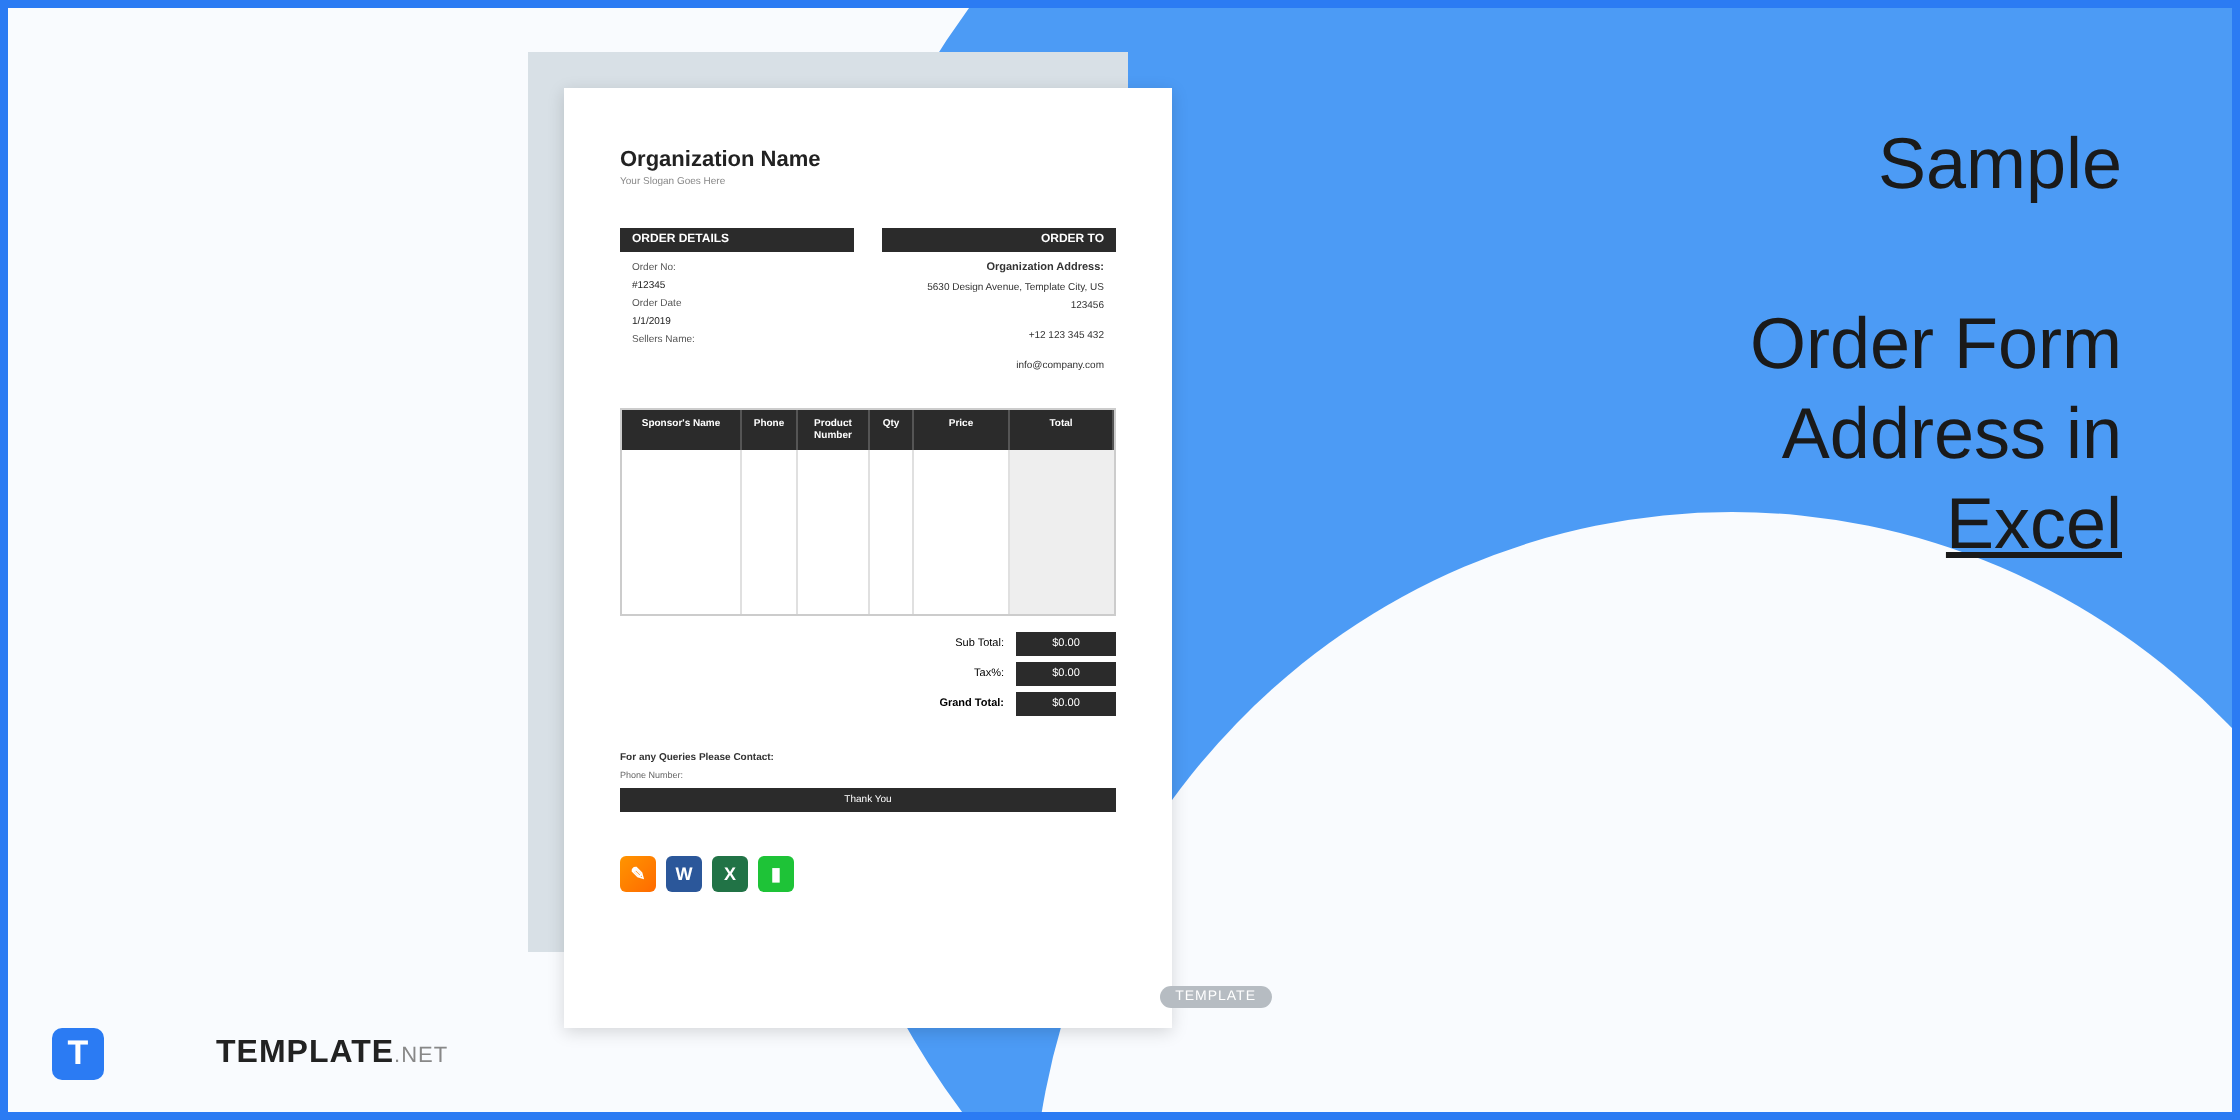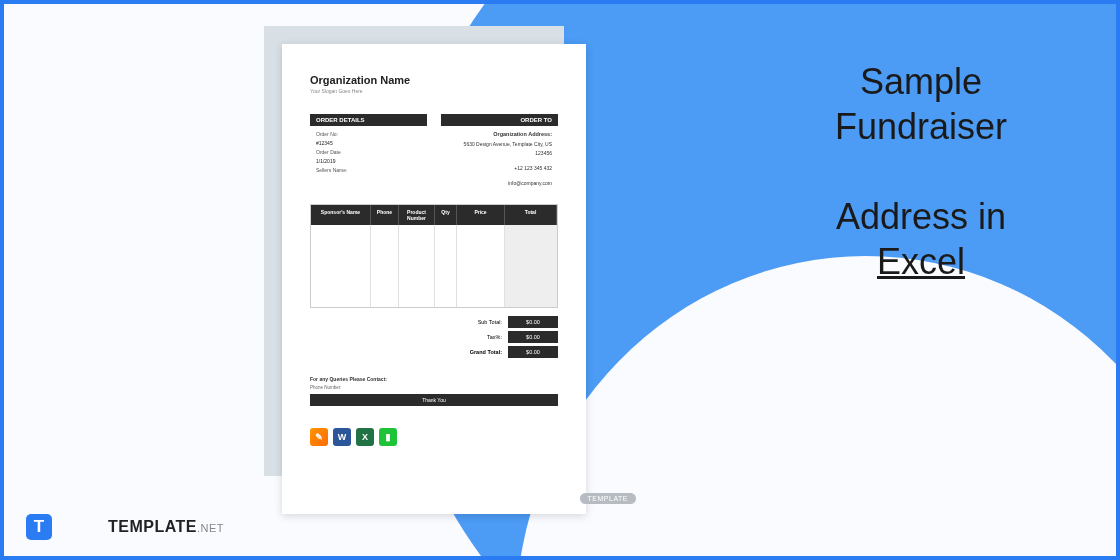--- a/index.html
+++ b/index.html
@@ -14,21 +14,21 @@
     border-radius: 48% 52% 55% 45% / 50% 48% 52% 50%;
     transform: rotate(15deg);
   }
   .bg-shape2 {
     position: absolute; right: -100px; bottom: -300px;
     width: 700px; height: 600px; background: #f9fbfe;
     border-radius: 50% 50% 0 0 / 60% 60% 0 0;
   }
   .title-block {
     position: absolute; right: 55px; top: 55px; width: 280px;
-    text-align: center; color: #1a1a1a; font-size: 36px;
+    text-align: right; color: #1a1a1a; font-size: 36px;
     line-height: 1.25; font-weight: 400;
   }
   .title-block .excel { text-decoration: underline; margin-top: 24px; }
   .doc-stack {
     position: absolute; left: 260px; top: 22px;
     width: 322px; height: 488px; padding-left: 48px;
   }
   .doc-back {
     position: absolute; left: 0; top: 0; width: 300px; height: 450px;
     background: #d8e0e6;
@@ -94,22 +94,22 @@
 </style>
 </head>
 <body>
 
 <div class="frame">
   <div class="bg-shape"></div>
   <div class="bg-shape2"></div>
 
   <div class="title-block">
     <span>Sample</span><br>
-    <span>Fundraiser</span><br>
     <br>
+    <span>Order Form</span><br>
     <span>Address in</span><br>
     <span class="excel">Excel</span>
   </div>
 
   <div class="doc-stack">
     <div class="doc-back"></div>
     <div class="doc-front">
       <div class="org-name">Organization Name</div>
       <div class="slogan">Your Slogan Goes Here</div>
 

